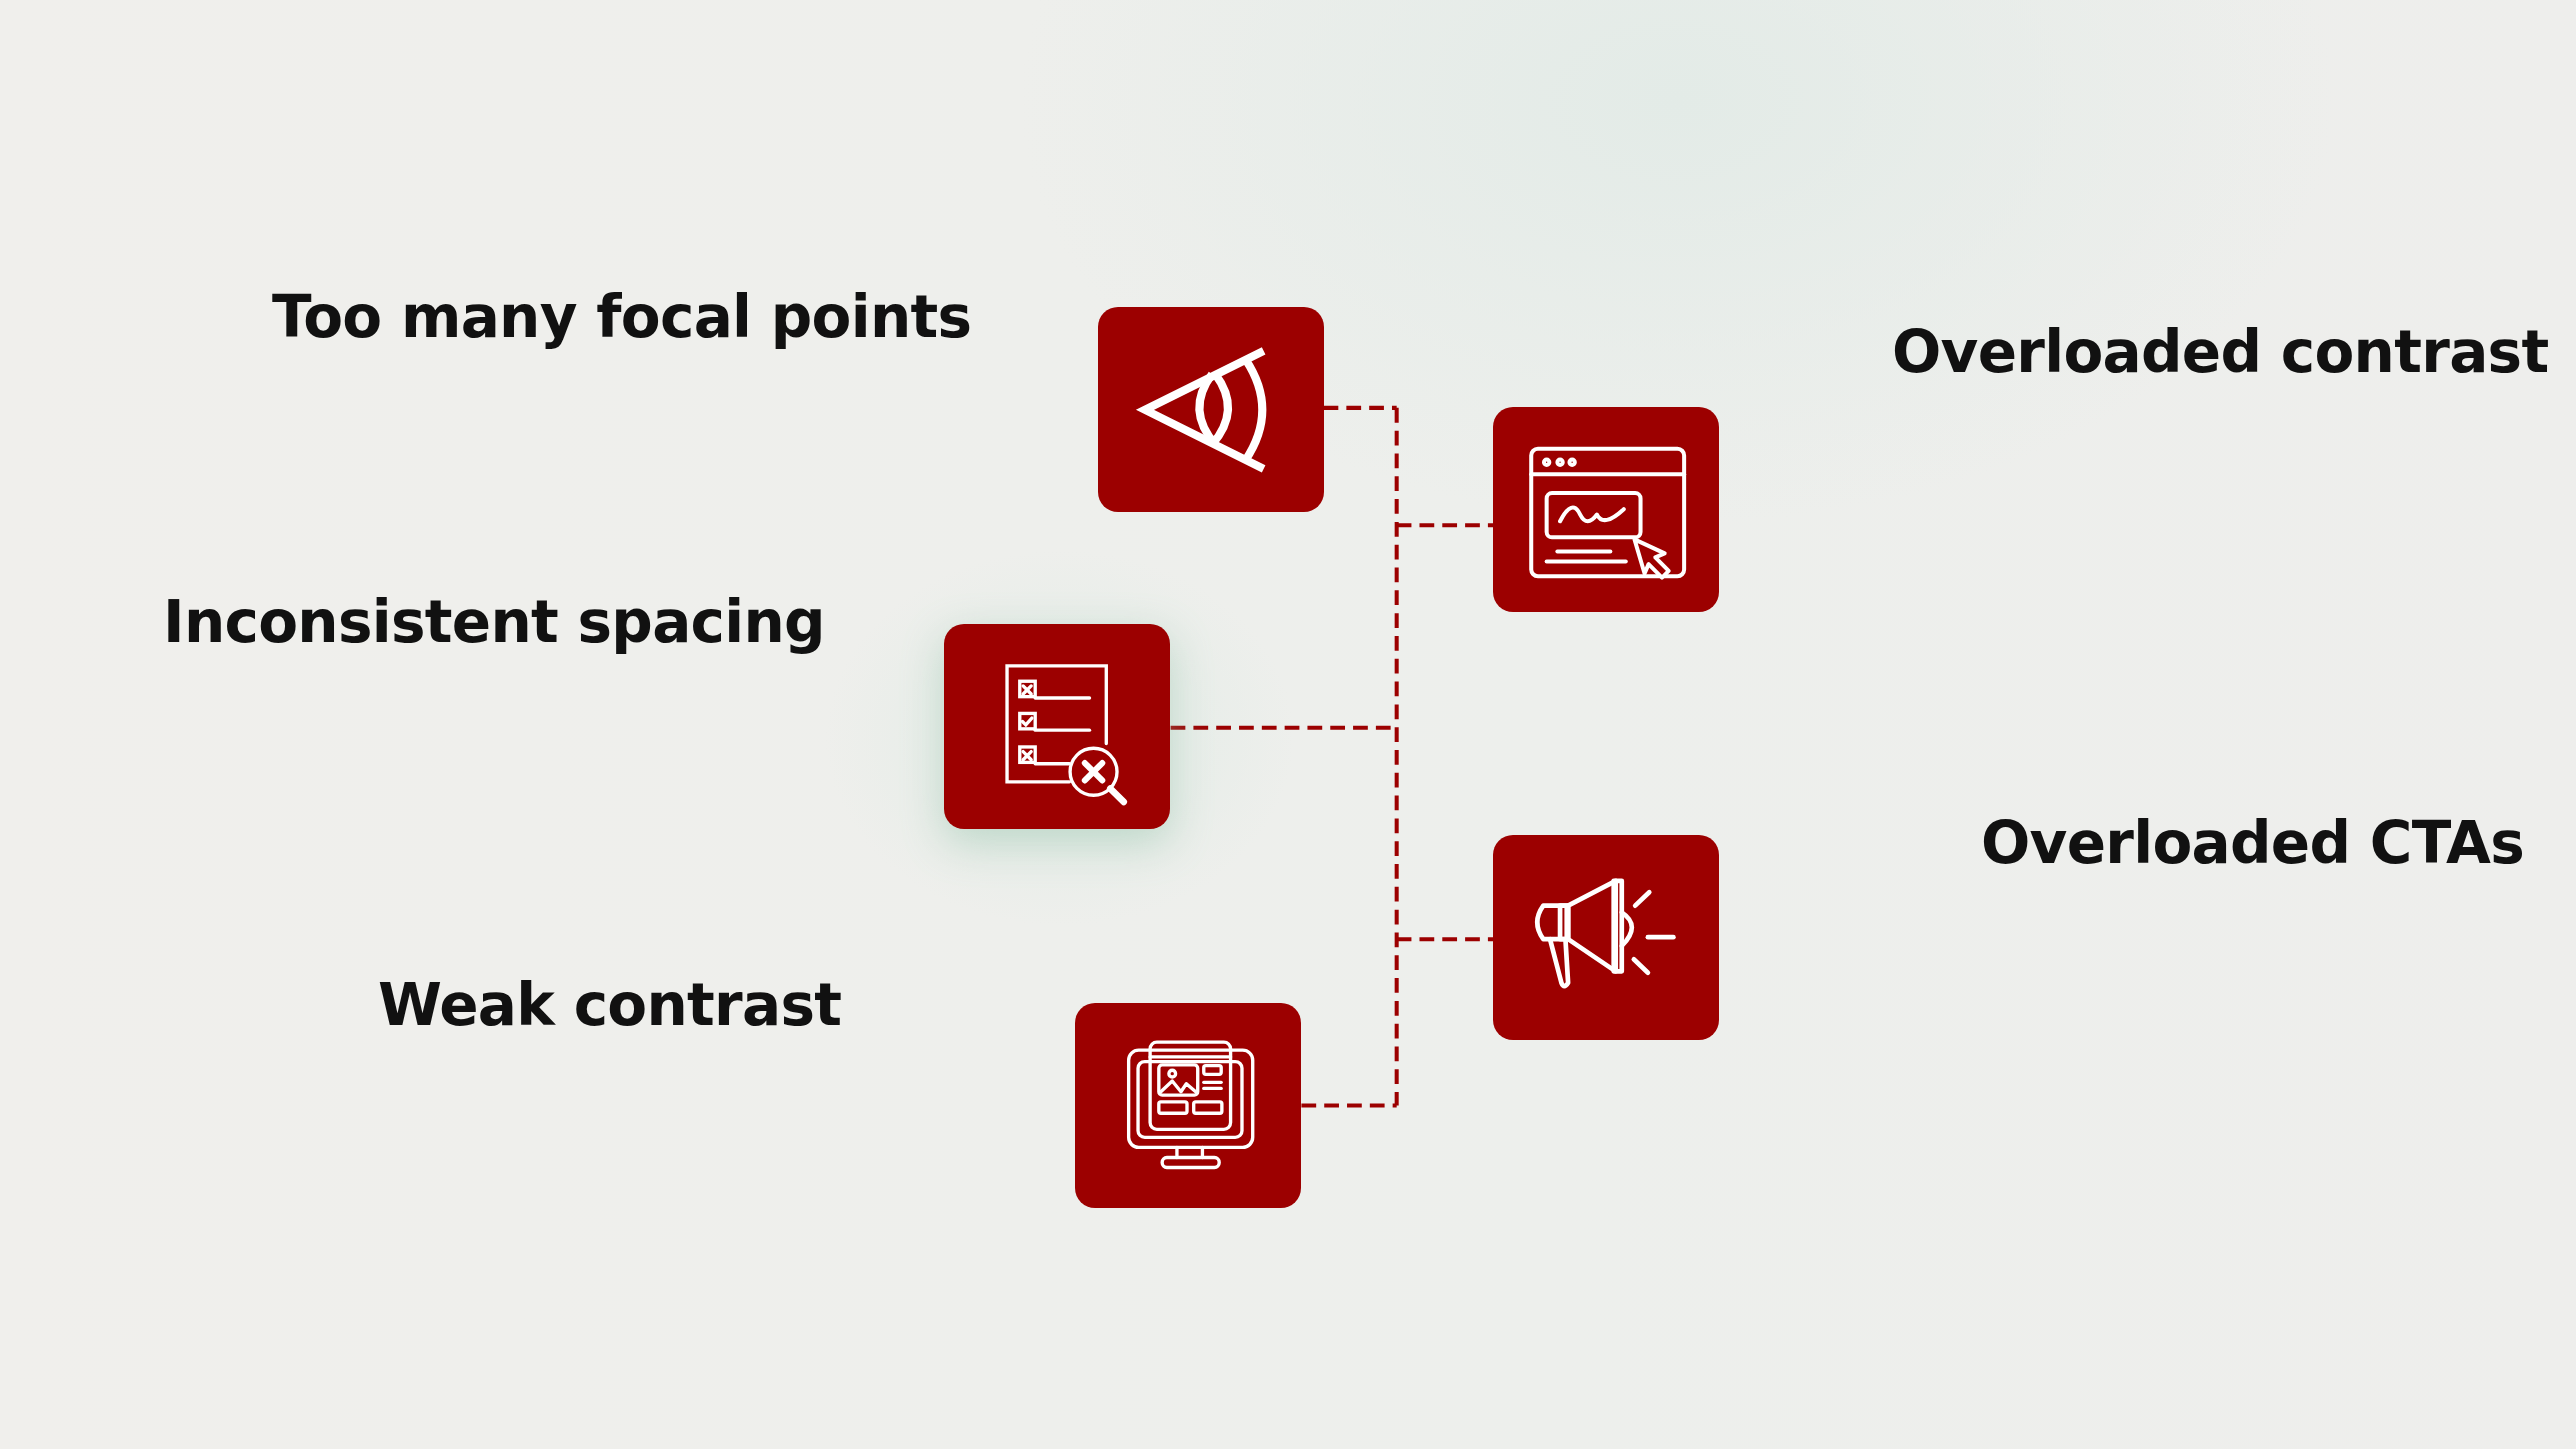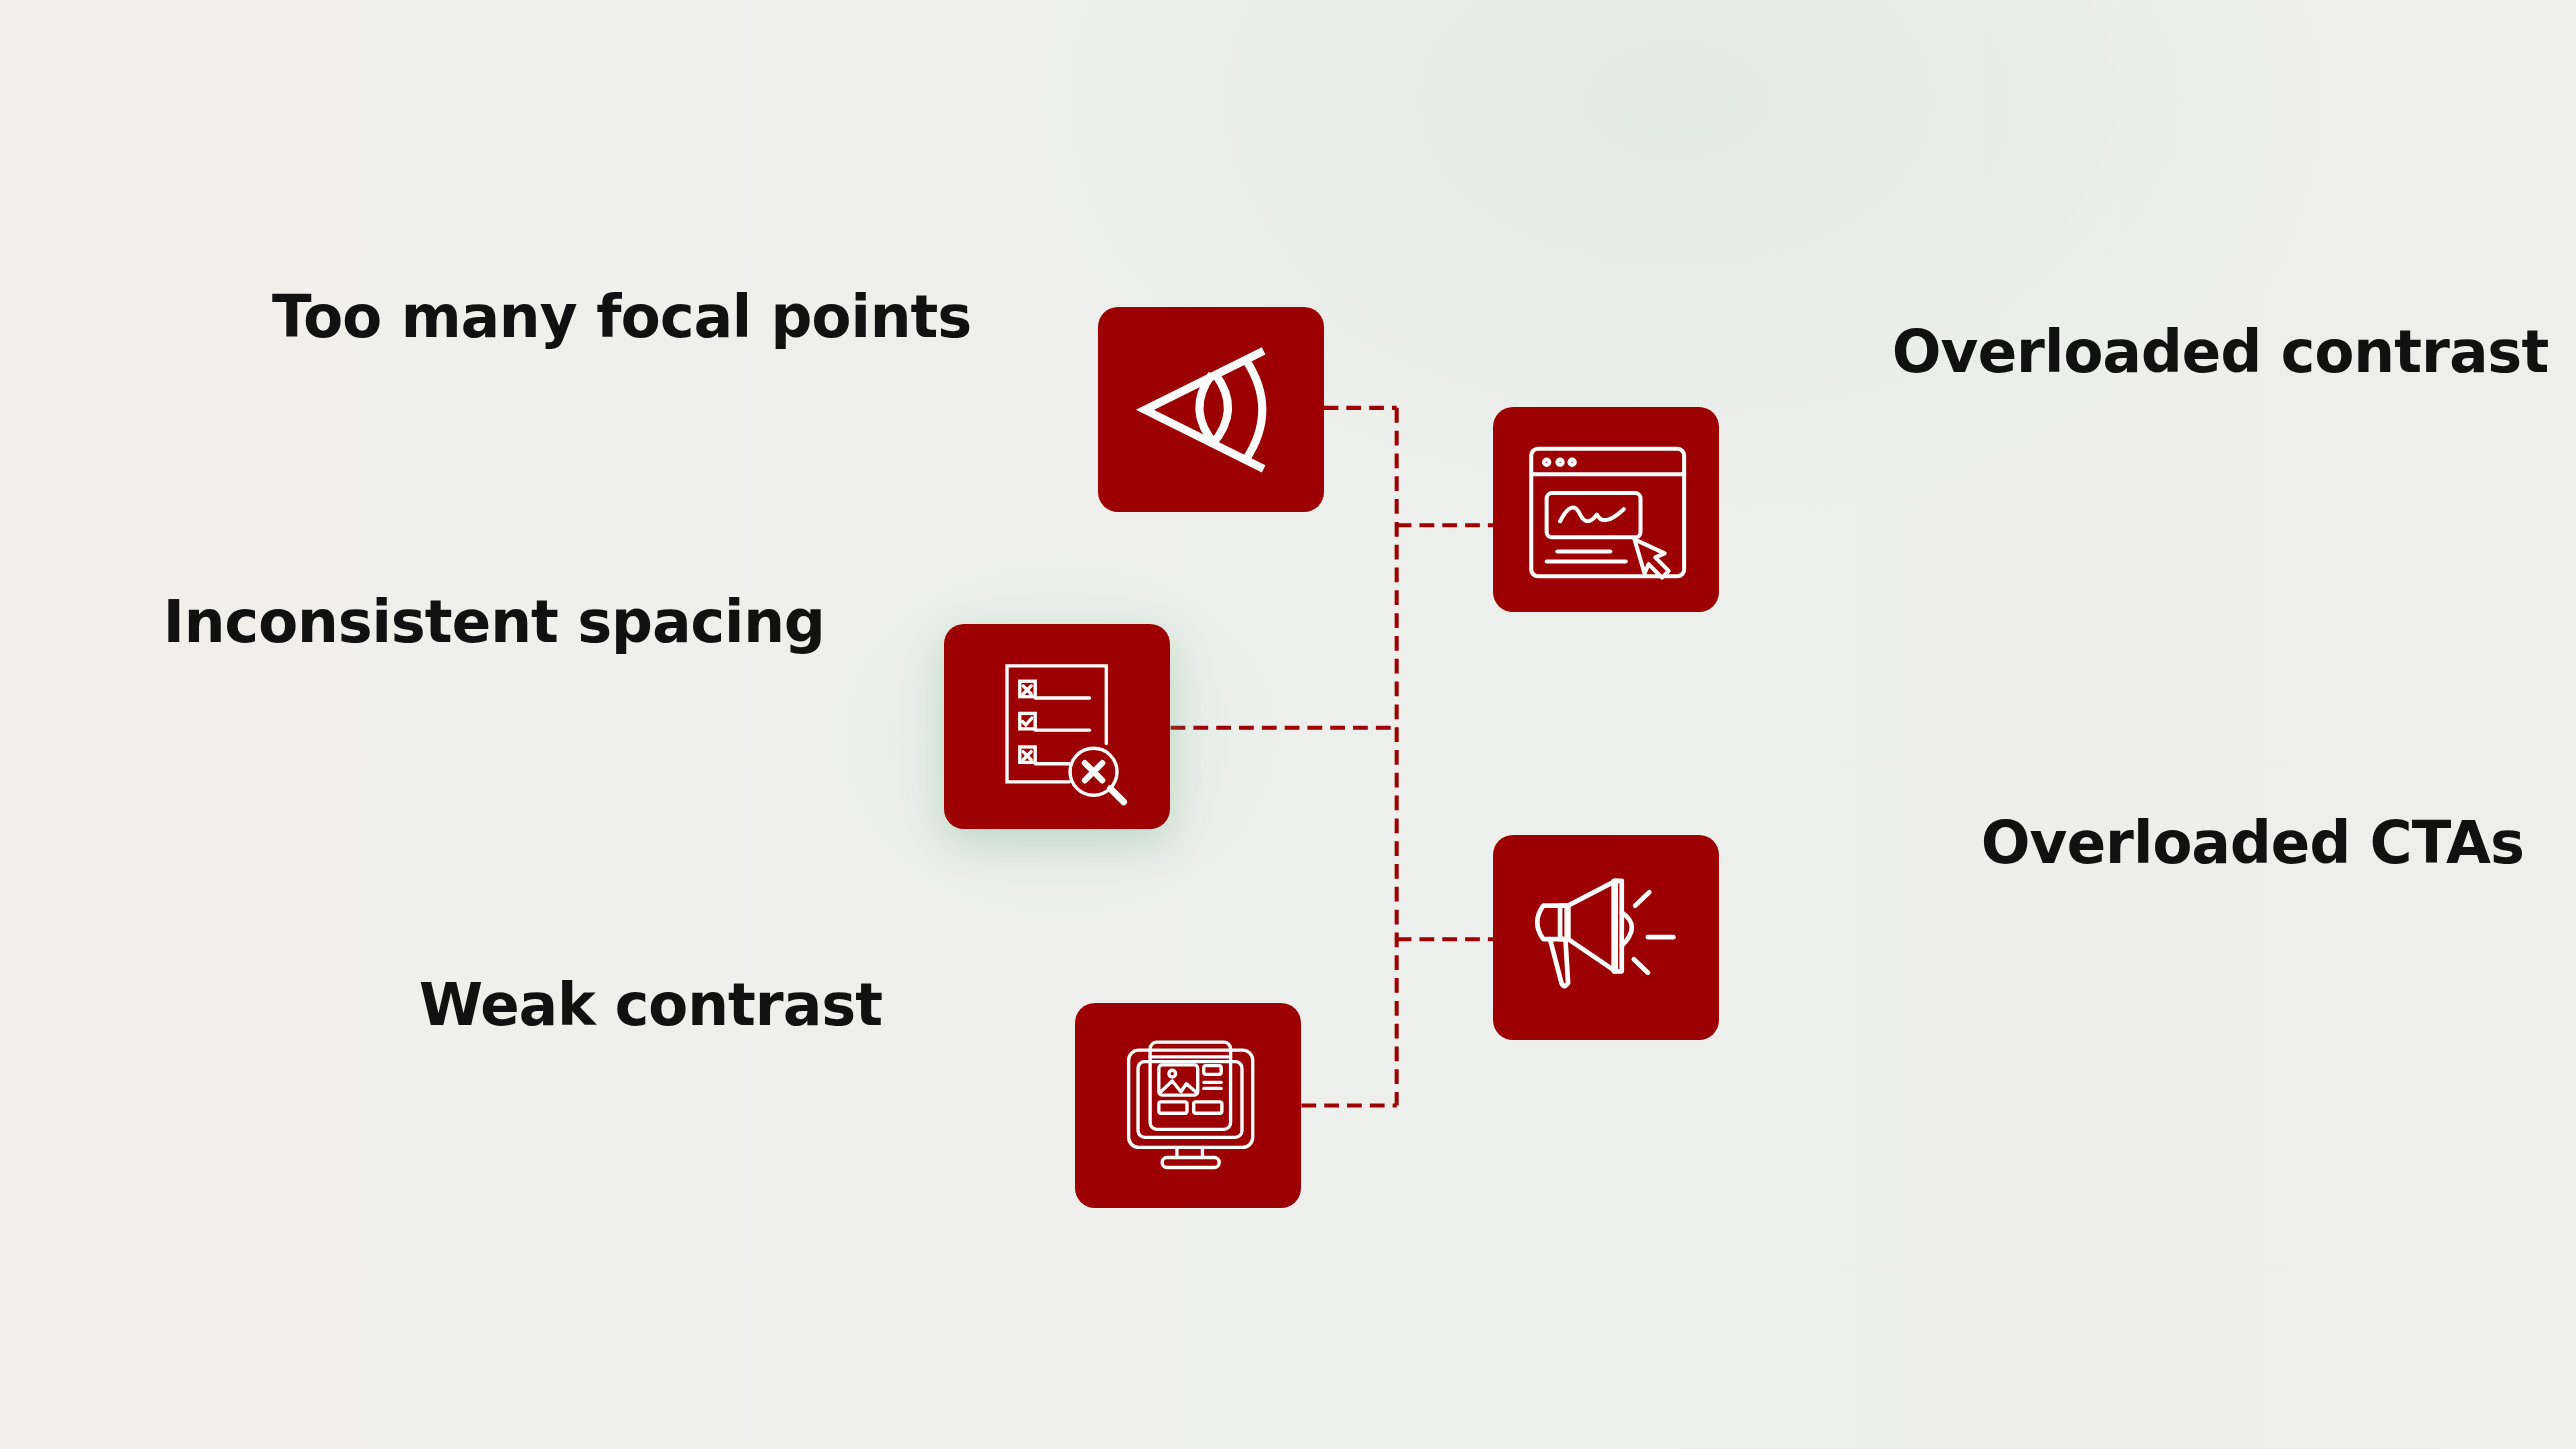--- a/index.html
+++ b/index.html
@@ -22,21 +22,21 @@
   .connectors { position:absolute; left:0; top:0; width:2576px; height:1449px; pointer-events:none; }
   .glow { box-shadow: 0 13.4px 40px rgba(140,190,165,0.45); }
 </style>
 </head>
 <body>
 
 <div class="label" style="left:272px; top:288px;">Too many focal points</div>
 <div class="label" style="left:1892px; top:323px;">Overloaded contrast</div>
 <div class="label" style="left:163px; top:577px;margin-top:16px;">Inconsistent spacing</div>
 <div class="label" style="left:1981px; top:814px;">Overloaded CTAs</div>
-<div class="label" style="left:378px; top:976px;margin-left:41px;">Weak contrast</div>
+<div class="label" style="left:378px; top:976px;">Weak contrast</div>
 
 <svg class="connectors" viewBox="0 0 3840 2160">
   <g stroke="#9c0000" stroke-width="6" stroke-dasharray="22 12" fill="none">
     <line x1="1973" y1="608" x2="2082" y2="608"></line>
     <line x1="2082" y1="608" x2="2082" y2="1648"></line>
     <line x1="2082" y1="783" x2="2226" y2="783"></line>
     <line x1="1745" y1="1085" x2="2082" y2="1085"></line>
     <line x1="2082" y1="1400" x2="2226" y2="1400"></line>
     <line x1="1940" y1="1648" x2="2082" y2="1648"></line>
   </g>

